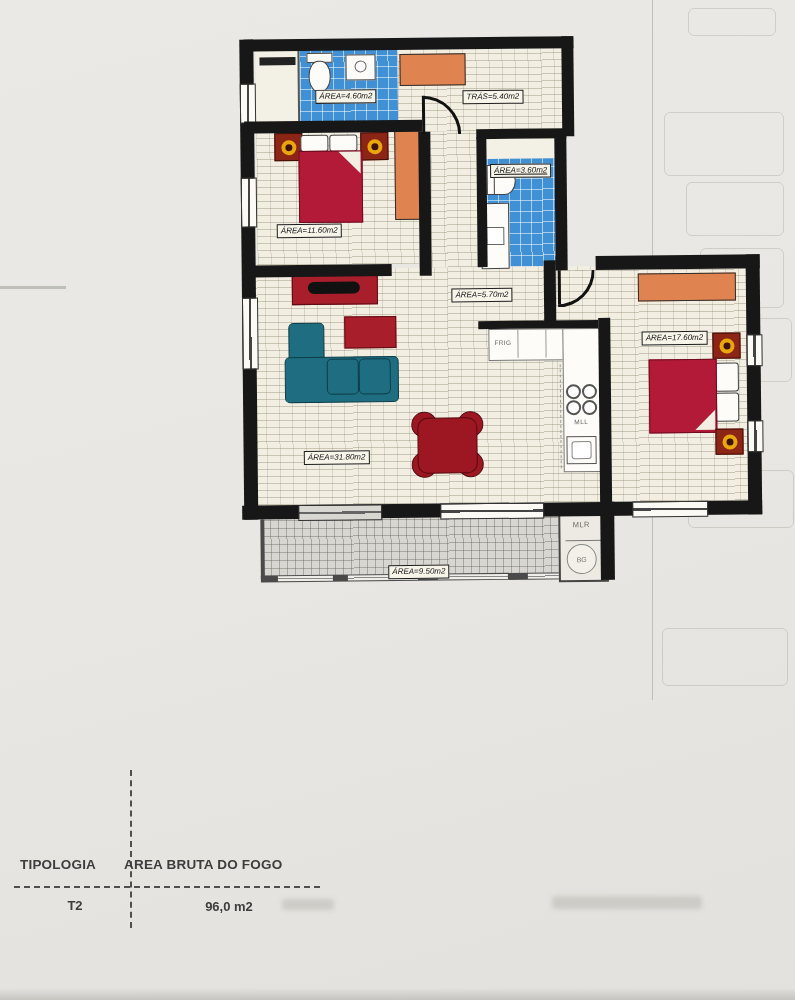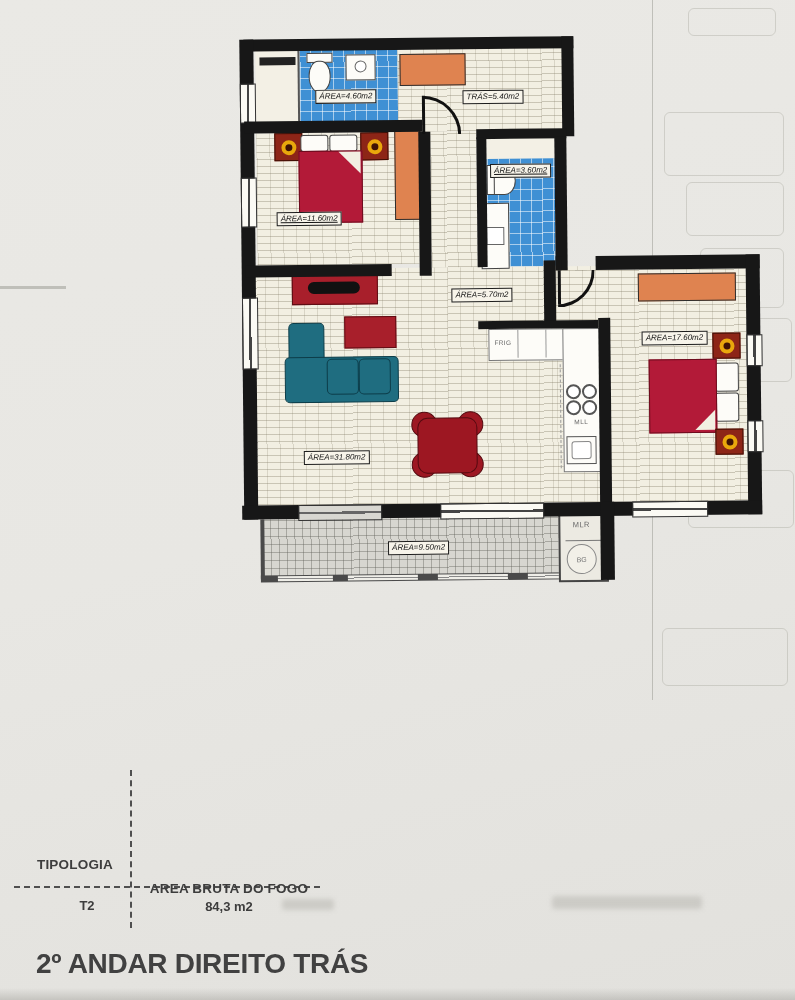--- a/index.html
+++ b/index.html
@@ -43,21 +43,21 @@
   .arc{position:absolute;}
   
   .lbl{position:absolute;transform:translate(-50%,-50%);background:#f7f4ea;border:1px solid #1c1c1c;
        font-size:8px;font-style:italic;line-height:10px;padding:1px 3px;white-space:nowrap;color:#151515;}
   .smalltxt{position:absolute;font-size:6.5px;color:#6a6a6a;letter-spacing:.4px;text-align:center;}
   
   .ghostbox{position:absolute;border:1px solid rgba(168,167,158,.4);border-radius:6px;}
   .gline{position:absolute;background:rgba(150,149,142,.5);}
   .gblob{position:absolute;background:#b9b8b2;filter:blur(2.5px);opacity:.55;border-radius:3px;}
   
-  .hdr{position:absolute;font-size:13.5px;font-weight:700;color:#3d3d3d;text-align:center;letter-spacing:.2px;}
+  .hdr{position:absolute;font-size:13.5px;font-weight:700;color:#3d3d3d;text-align:left;letter-spacing:.2px;}
   .val{position:absolute;font-size:13px;font-weight:700;color:#3d3d3d;text-align:center;}
   .dash-v{position:absolute;border-left:2px dashed #4f4f4f;}
   .dash-h{position:absolute;border-top:2px dashed #4f4f4f;}
   #title{position:absolute;left:36px;top:948px;font-size:28px;font-weight:700;color:#414141;letter-spacing:-.3px;}
   #plan{position:absolute;left:0;top:0;width:795px;height:1000px;transform:rotate(-0.6deg);transform-origin:400px 300px;}
 </style>
 </head>
 <body>
 
 <div id="page">
@@ -184,31 +184,30 @@
     <div class="win-h" style="left:438px;top:504px;width:102px;height:14px;"></div>
     <div class="wall" style="left:598px;top:504px;width:14px;height:78px;"></div>
 
     <div class="arc" style="left:424px;top:96px;width:36px;height:36px;border-top:3px solid #111;border-right:3px solid #111;border-radius:0 100% 0 0;"></div>
     <div class="abs" style="left:424px;top:96px;width:3px;height:38px;background:#111;"></div>
     <div class="arc" style="left:558px;top:272px;width:34px;height:34px;border-right:3px solid #111;border-bottom:3px solid #111;border-radius:0 0 100% 0;"></div>
     <div class="abs" style="left:558px;top:272px;width:3px;height:34px;background:#111;"></div>
 
     <div class="lbl" style="left:348px;top:96px;">ÁREA=4.60m2</div>
     <div class="lbl" style="left:495px;top:98px;">TRÁS=5.40m2</div>
-    <div class="lbl" style="left:310px;top:218px;text-decoration:underline;">ÁREA=11.60m2</div>
+    <div class="lbl" style="left:310px;top:230px;">ÁREA=11.60m2</div>
     <div class="lbl" style="left:522px;top:172px;text-decoration:underline;">ÁREA=3.60m2</div>
     <div class="lbl" style="left:482px;top:296px;">ÁREA=5.70m2</div>
     <div class="lbl" style="left:674px;top:341px;font-style:italic;">ÁREA=17.60m2</div>
     <div class="lbl" style="left:335px;top:457px;">ÁREA=31.80m2</div>
-    <div class="lbl" style="left:416px;top:548px;text-align:center;">ÁREA=9.50m2</div>
+    <div class="lbl" style="left:416px;top:572px;text-align:center;">ÁREA=9.50m2</div>
   </div>
 
   <div class="dash-v" style="left:130px;top:770px;height:158px;"></div>
   <div class="dash-h" style="left:14px;top:886px;width:306px;"></div>
   <div class="hdr" style="left:20px;top:857px;width:110px;">TIPOLOGIA</div>
-  <div class="hdr" style="left:140px;top:857px;width:178px;margin-top:24px;">AREA BRUTA DO FOGO</div>
-  <div class="val" style="left:32px;top:898px;width:110px;">T2</div>
-  <div class="val" style="left:140px;top:899px;width:178px;">84,3 m2</div>
-
-  <div id="title">2º ANDAR DIREITO TRÁS</div>
+  <div class="hdr" style="left:124px;top:857px;width:178px;">AREA BRUTA DO FOGO</div>
+  <div class="val" style="left:20px;top:898px;width:110px;">T2</div>
+  <div class="val" style="left:140px;top:899px;width:178px;">96,0 m2</div>
+
 
   <div class="abs" style="left:0;top:988px;width:795px;height:12px;background:linear-gradient(180deg,rgba(160,159,154,0),rgba(160,159,154,.45));"></div>
 </div>
 
 </body></html>

